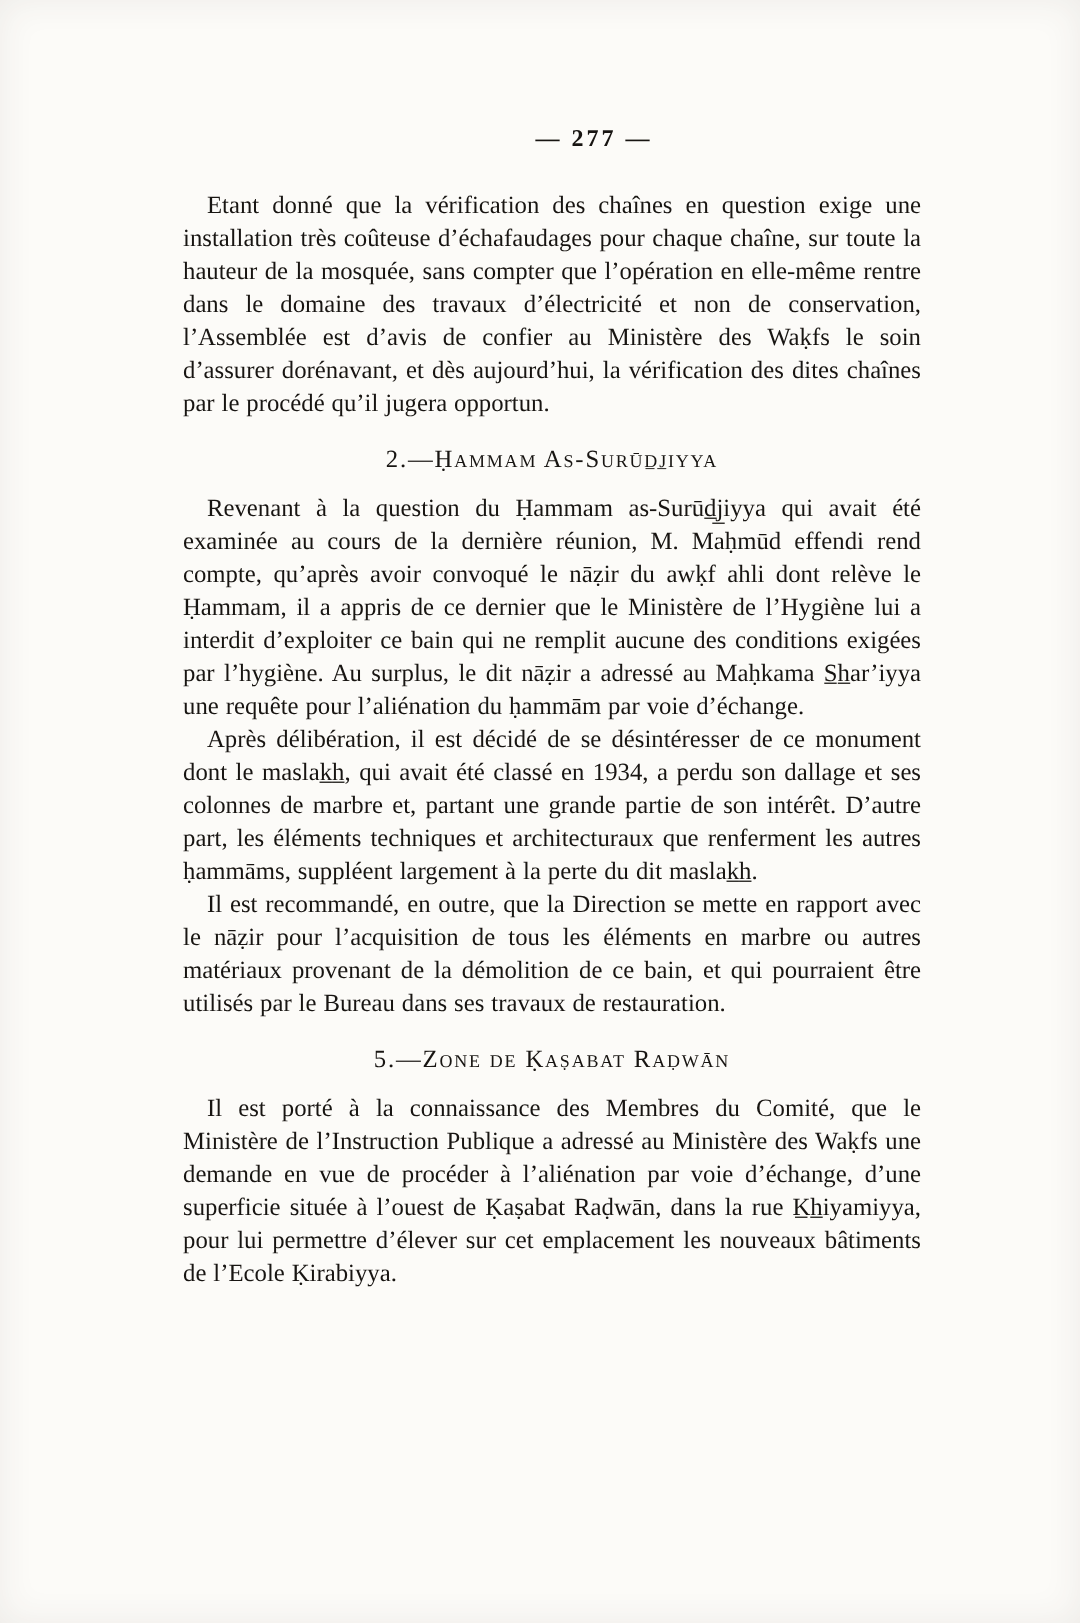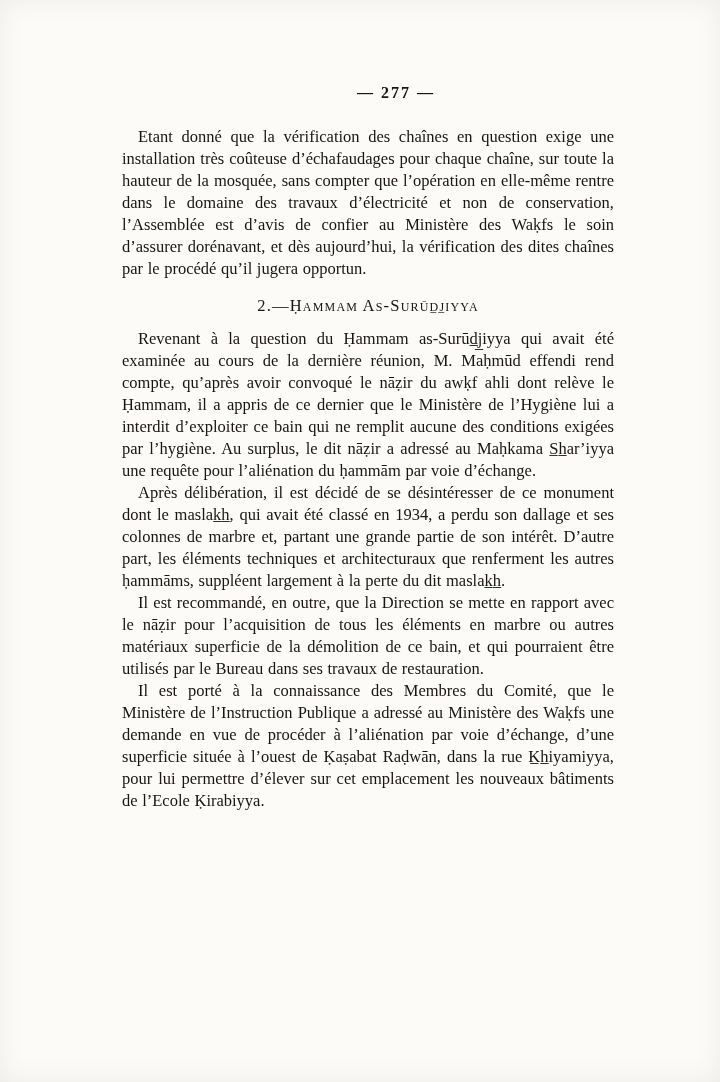--- a/index.html
+++ b/index.html
@@ -55,18 +55,19 @@
 
   <div class="text-block">
     <p class="para">Etant donné que la vérification des chaînes en question exige une installation très coûteuse d’échafaudages pour chaque chaîne, sur toute la hauteur de la mosquée, sans compter que l’opération en elle-même rentre dans le domaine des travaux d’électricité et non de conservation, l’Assemblée est d’avis de confier au Ministère des Waḳfs le soin d’assurer dorénavant, et dès aujourd’hui, la vérification des dites chaînes par le procédé qu’il jugera opportun.</p>
 
     <h2 class="heading">2.—Ḥammam As-Surūd̲j̲iyya</h2>
 
     <p class="para">Revenant à la question du Ḥammam as-Surūd̲j̲iyya qui avait été examinée au cours de la dernière réunion, M. Maḥmūd effendi rend compte, qu’après avoir convoqué le nāẓir du awḳf ahli dont relève le Ḥammam, il a appris de ce dernier que le Ministère de l’Hygiène lui a interdit d’exploiter ce bain qui ne remplit aucune des conditions exigées par l’hygiène. Au surplus, le dit nāẓir a adressé au Maḥkama S̲h̲ar’iyya une requête pour l’aliénation du ḥammām par voie d’échange.</p>
 
     <p class="para">Après délibération, il est décidé de se désintéresser de ce monument dont le maslak̲h̲, qui avait été classé en 1934, a perdu son dallage et ses colonnes de marbre et, partant une grande partie de son intérêt. D’autre part, les éléments techniques et architecturaux que renferment les autres ḥammāms, suppléent largement à la perte du dit maslak̲h̲.</p>
 
-    <p class="para">Il est recommandé, en outre, que la Direction se mette en rapport avec le nāẓir pour l’acquisition de tous les éléments en marbre ou autres matériaux superficie de la démolition de ce bain, et qui pourraient être utilisés par le Bureau dans ses travaux de restauration.</p>
+    <p class="para">Il est recommandé, en outre, que la Direction se mette en rapport avec le nāẓir pour l’acquisition de tous les éléments en marbre ou autres matériaux provenant de la démolition de ce bain, et qui pourraient être utilisés par le Bureau dans ses travaux de restauration.</p>
 
+    <h2 class="heading">5.—Zone de Ḳaṣabat Raḍwān</h2>
 
     <p class="para">Il est porté à la connaissance des Membres du Comité, que le Ministère de l’Instruction Publique a adressé au Ministère des Waḳfs une demande en vue de procéder à l’aliénation par voie d’échange, d’une superficie située à l’ouest de Ḳaṣabat Raḍwān, dans la rue K̲h̲iyamiyya, pour lui permettre d’élever sur cet emplacement les nouveaux bâtiments de l’Ecole Ḳirabiyya.</p>
   </div>
 </main>
 
 </body></html>

